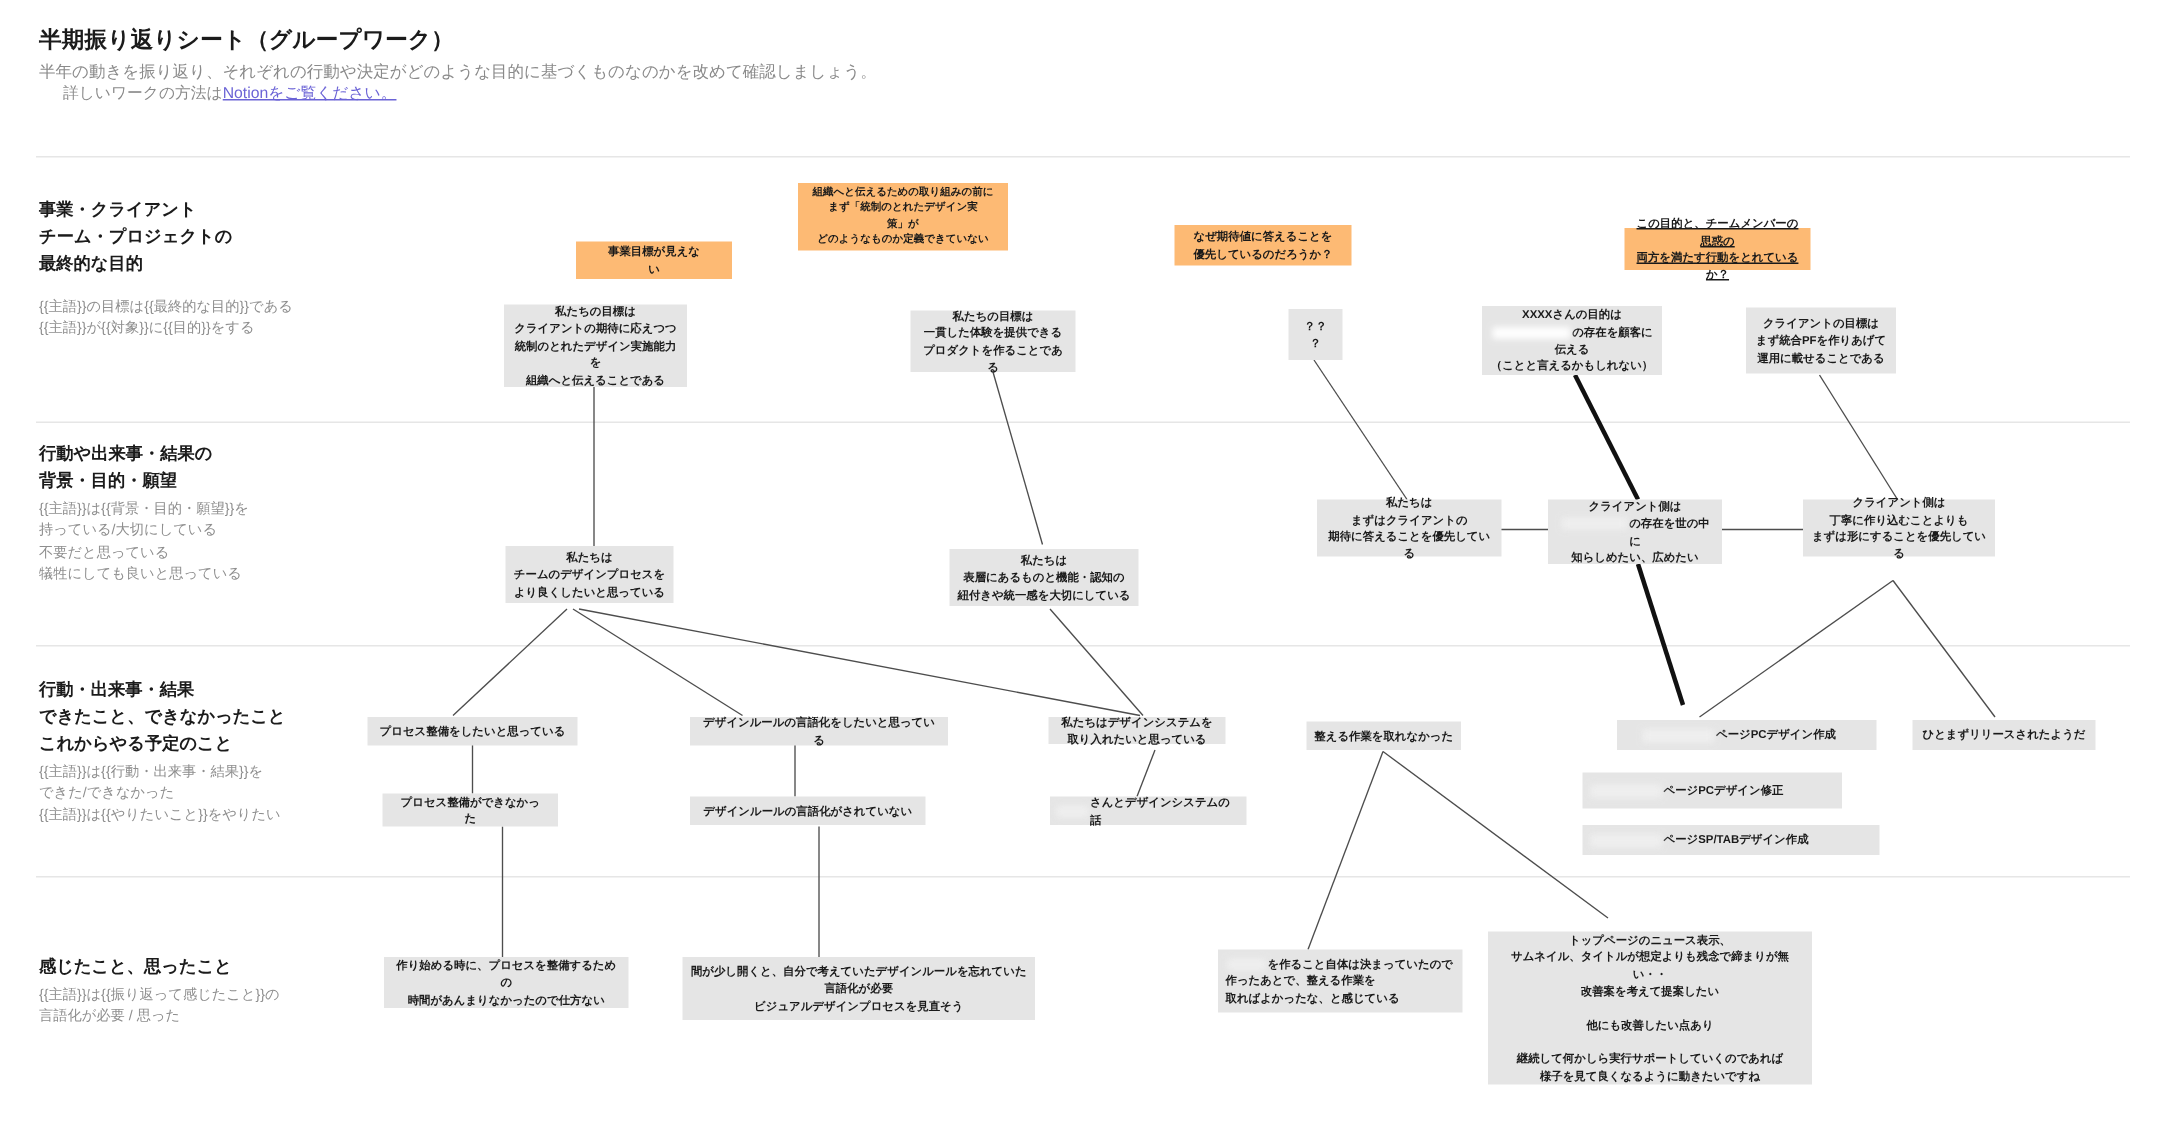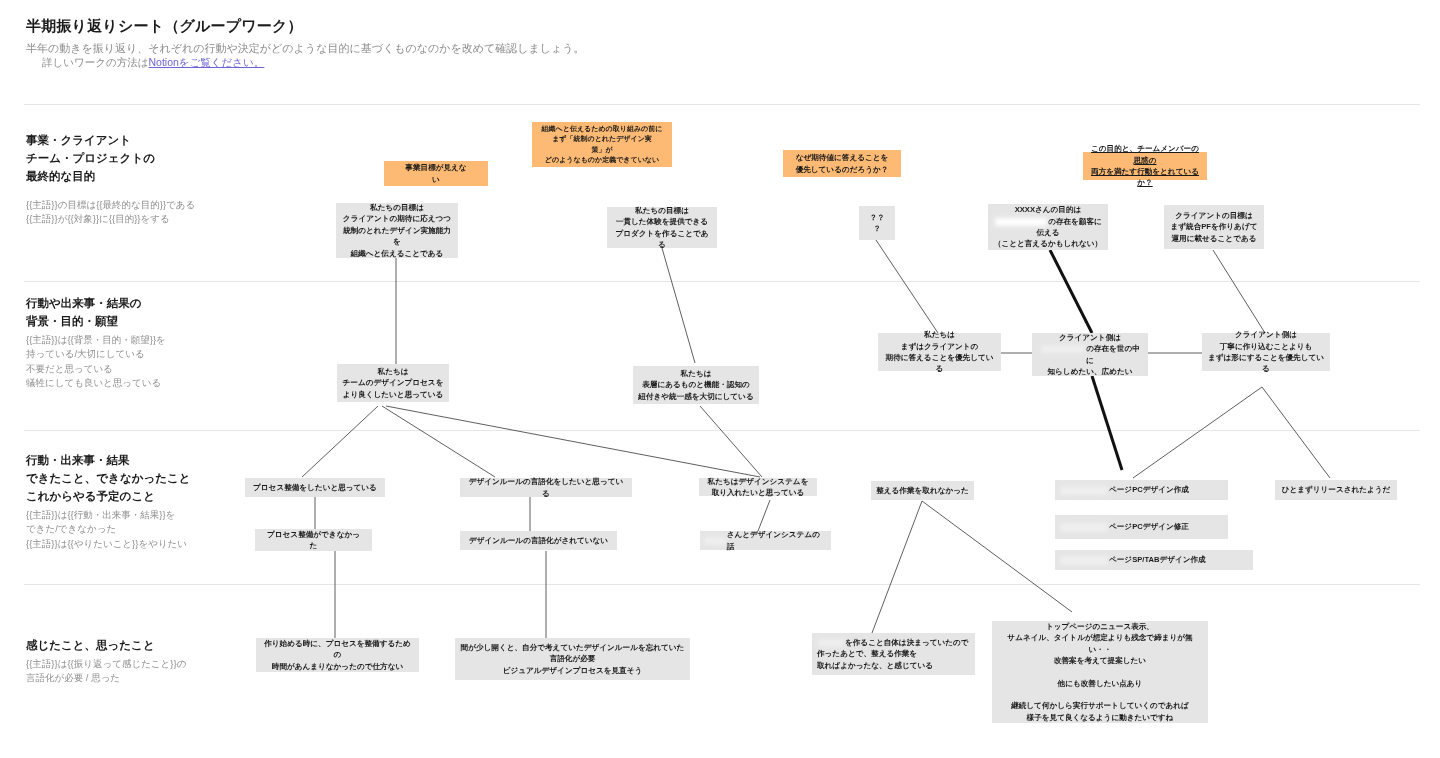--- a/index.html
+++ b/index.html
@@ -232,21 +232,21 @@
 
   <div class="note yellow" style="left:699px; top:478px; width:118px; height:18px;">私たちはデザインシステムを
 取り入れたいと思っている</div>
 
   <div class="note yellow left" style="left:700px; top:531px; width:131px; height:19px; padding-left:3px;">
     <span class="redact gray" style="width:22px;height:8px;"></span><span>さんとデザインシステムの話</span>
   </div>
 
   <div class="note yellow" style="left:871px; top:481px; width:103px; height:19px;">整える作業を取れなかった</div>
 
-  <div class="note yellow left" style="left:1055px; top:480px; width:173px; height:20px; padding-left:4px;">
+  <div class="note yellow left" style="left:1078px; top:480px; width:173px; height:20px; padding-left:16px;">
     <span class="redact gray" style="width:48px;height:9px;"></span><span>ページPCデザイン作成</span>
   </div>
 
   <div class="note yellow left" style="left:1055px; top:515px; width:173px; height:24px; padding-left:4px;align-items:center;">
     <span class="redact gray" style="width:48px;height:9px;"></span><span>ページPCデザイン修正</span>
   </div>
 
   <div class="note yellow left" style="left:1055px; top:550px; width:198px; height:20px; padding-left:4px;">
     <span class="redact gray" style="width:48px;height:9px;"></span><span>ページSP/TABデザイン作成</span>
   </div>

